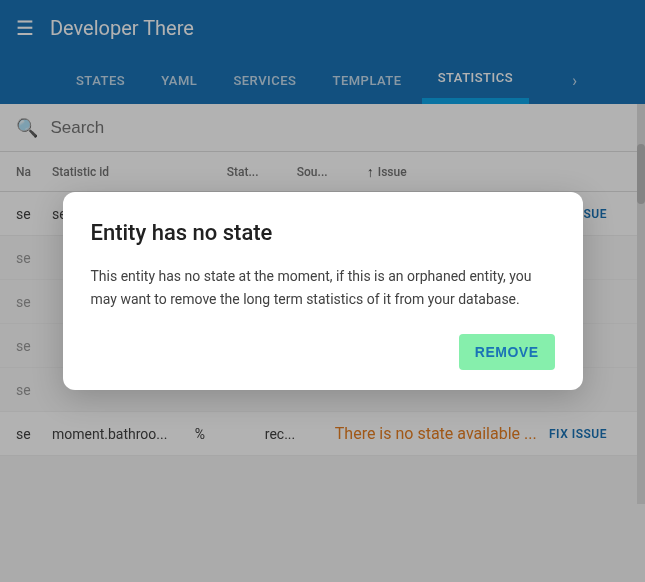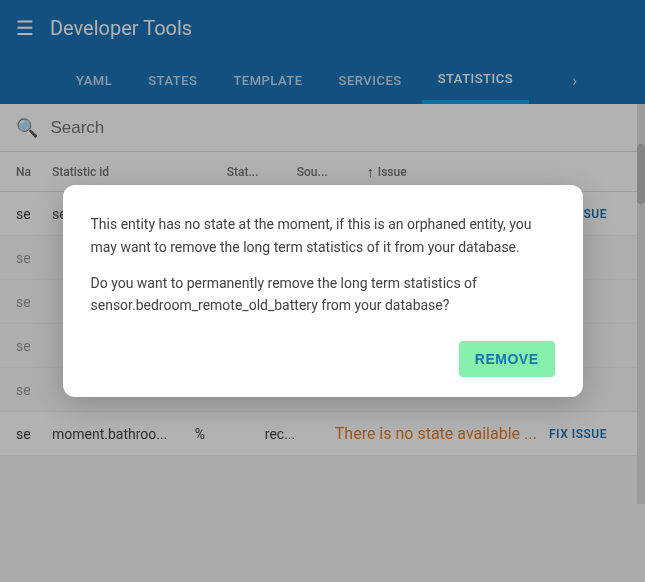--- a/index.html
+++ b/index.html
@@ -49,21 +49,21 @@
       padding: 0 16px;
       height: 100%;
       display: flex;
       align-items: center;
       cursor: pointer;
       text-transform: uppercase;
       position: relative;
     }
     .nav-tab.active {
       color: white;
-      border-bottom: 4px solid #0ea5e9;
+      border-bottom: 6px solid #0ea5e9;
     }
     .nav-chevron {
       color: rgba(255,255,255,0.75);
       margin-left: auto;
       cursor: pointer;
       padding: 0 8px;
     }
 
     
     .search-bar {
@@ -224,28 +224,28 @@
       padding: 10px 16px;
       cursor: pointer;
       border-radius: 4px;
     }
   </style>
 </head>
 <body>
 
 <div class="app-header">
   <span class="hamburger-icon">☰</span>
-  <span class="app-title">Developer Tools</span>
+  <span class="app-title">Developer There</span>
 </div>
 
 <div class="nav-tabs">
+  <div class="nav-tab">STATES</div>
   <div class="nav-tab">YAML</div>
-  <div class="nav-tab">STATES</div>
+  <div class="nav-tab">SERVICES</div>
   <div class="nav-tab">TEMPLATE</div>
-  <div class="nav-tab">SERVICES</div>
   <div class="nav-tab active">STATISTICS</div>
   <span class="nav-chevron">›</span>
 </div>
 
 <div class="search-bar">
   <span class="search-icon">🔍</span>
   <input class="search-input" type="text" placeholder="Search" style="">
 </div>
 
 <div class="table-container">
@@ -311,21 +311,21 @@
     <div class="col-action fix-issue-btn">FIX ISSUE</div>
   </div>
 </div>
 
 <div class="scrollbar">
   <div class="scrollbar-thumb"></div>
 </div>
 
 <div class="overlay">
   <div class="dialog">
+    <div class="dialog-title">Entity has no state</div>
     <div class="dialog-body">
       <p>This entity has no state at the moment, if this is an orphaned entity, you may want to remove the long term statistics of it from your database.</p>
-      <p>Do you want to permanently remove the long term statistics of sensor.bedroom_remote_old_battery from your database?</p>
     </div>
     <div class="dialog-actions">
       <button class="btn-remove">REMOVE</button>
     </div>
   </div>
 </div>
 
 </body></html>

